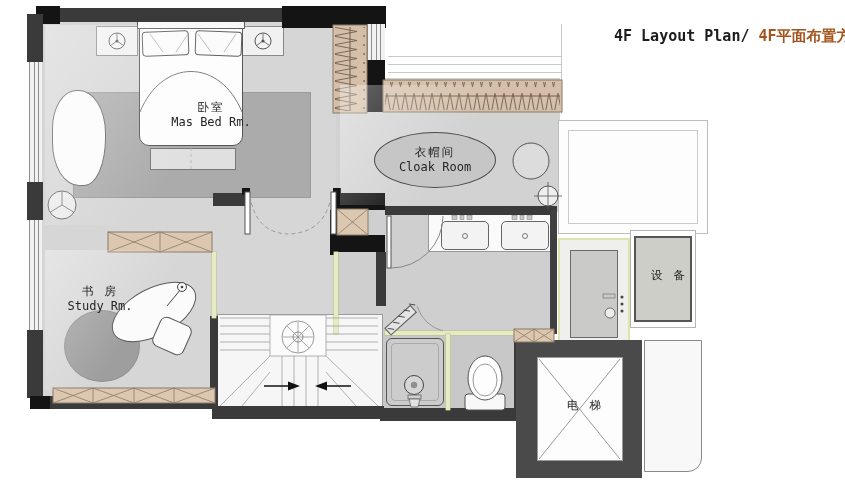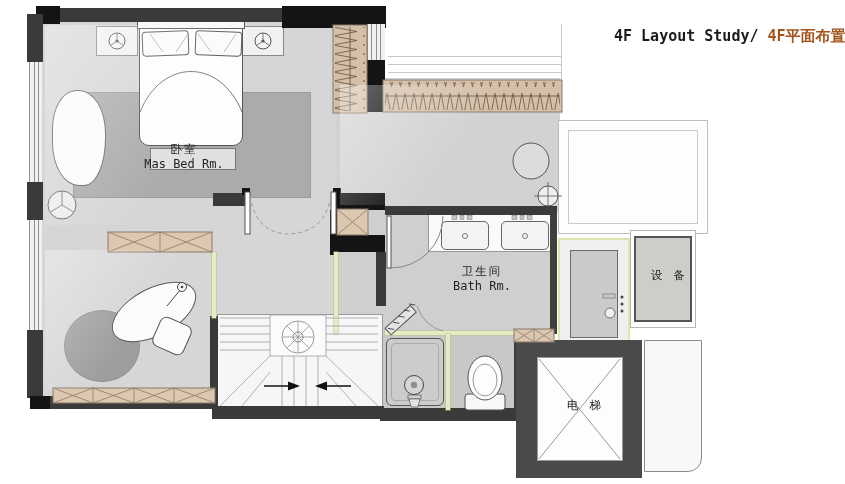--- a/index.html
+++ b/index.html
@@ -245,32 +245,38 @@
       <circle cx="622" cy="311" r="1.5" fill="#444"></circle>
     </g>
 
     <path d="M539,359 L620,459 M620,359 L539,459" stroke="#9a9a9a"></path>
   </svg>
 
   <div class="hl" style="left:45px;top:25px;width:280px;height:200px;"></div>
   <div class="hl" style="left:340px;top:85px;width:215px;height:120px;"></div>
   <div class="hl" style="left:45px;top:250px;width:165px;height:140px;"></div>
 
-  <div class="rlabel" style="left:136px;top:100px;width:96px;margin-top:42px;">
+  <div class="rlabel" style="left:163px;top:100px;width:96px;">
     <div class="zh">卧室</div>
     <div class="en">Mas Bed Rm.</div>
   </div>
-  <div class="rlabel" style="left:430px;top:264px;width:104px;">
-    <div class="zh">卫生间</div>
-    <div class="en">Bath Rm.</div>
+  <div class="ellipse">
+    <div class="rlabel" style="position:static;">
+      <div class="zh">衣帽间</div>
+      <div class="en">Cloak Room</div>
+    </div>
+  </div>
+  <div class="rlabel" style="left:60px;top:284px;width:80px;">
+    <div class="zh">书 房</div>
+    <div class="en">Study Rm.</div>
   </div>
   <div class="rlabel" style="left:634px;top:268px;width:70px;">
     <div class="zh">设 备</div>
   </div>
   <div class="rlabel" style="left:537px;top:398px;width:96px;">
     <div class="zh">电 梯</div>
   </div>
 
   <div class="title">
-    <span>4F Layout Study/ </span><span class="accent">4F平面布置方案</span>
+    <span>4F Layout Plan/ </span><span class="accent">4F平面布置方案</span>
   </div>
 
 </div>
 
 </body></html>

